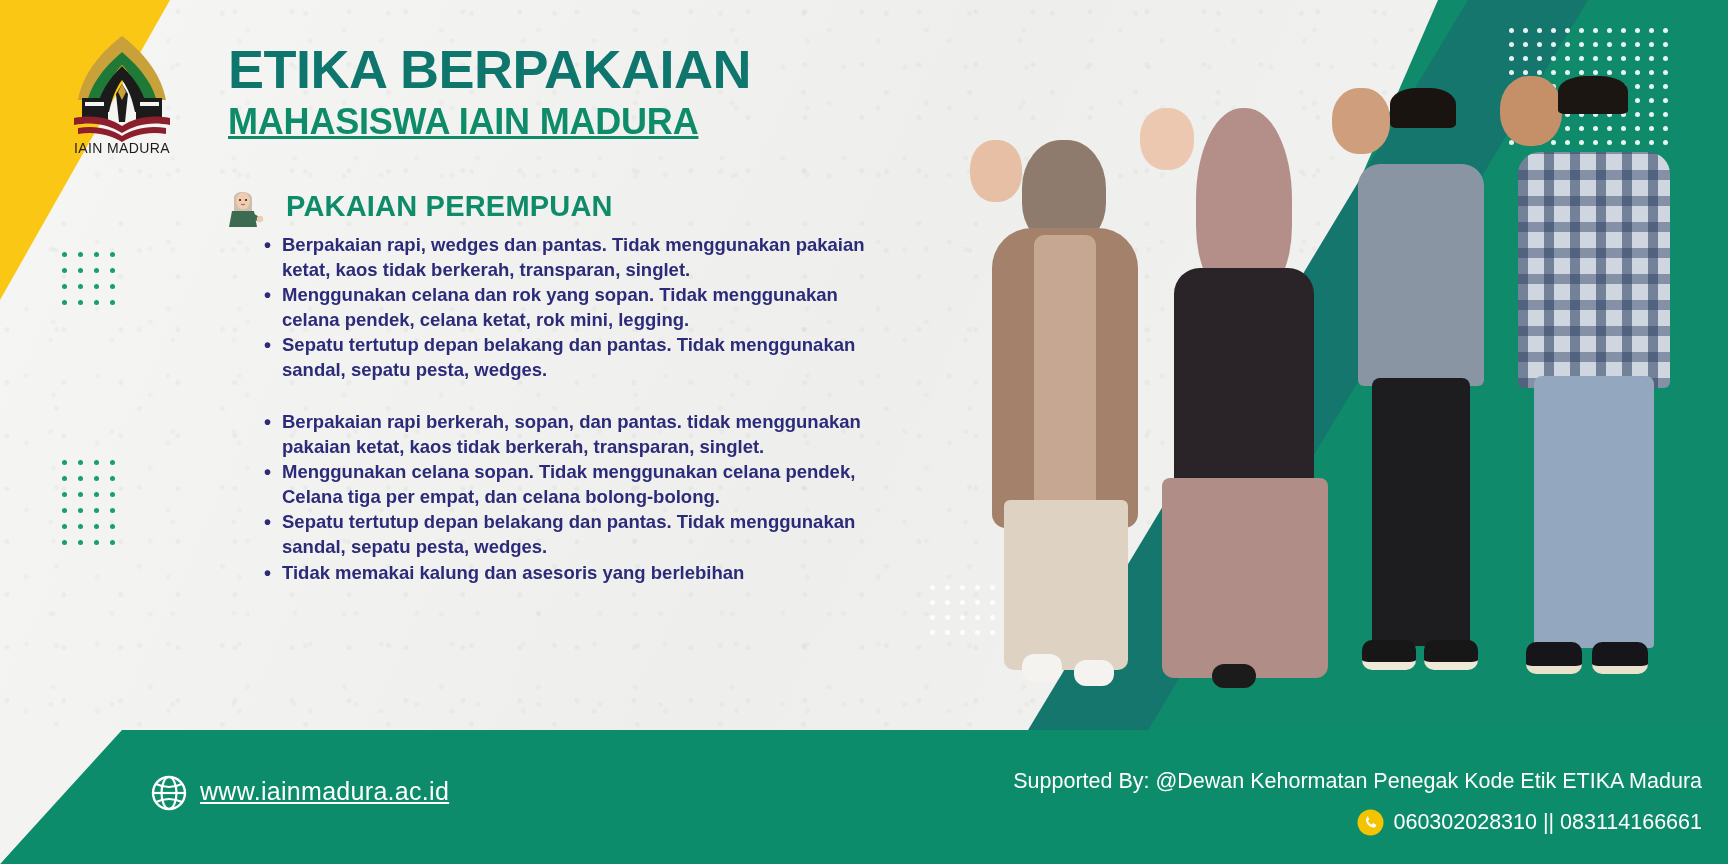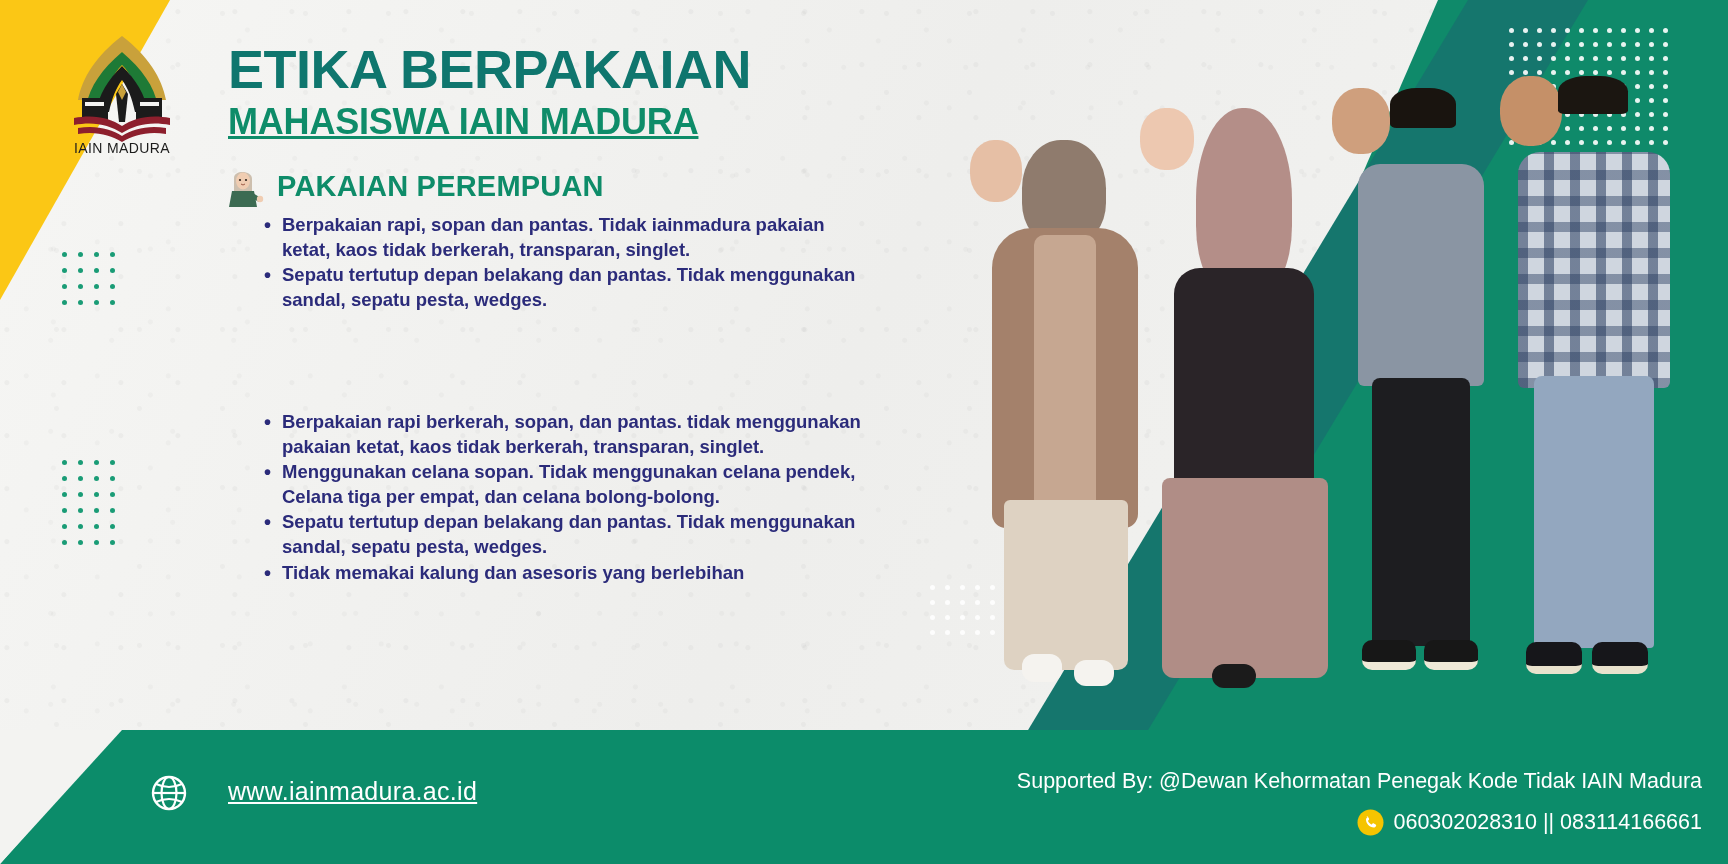--- a/index.html
+++ b/index.html
@@ -82,22 +82,23 @@
     letter-spacing:-0.5px; line-height:1;
   }
   .title-sub {
     position:absolute; left:228px; top:104px;
     font-size:36px; font-weight:bold; color:#0e8c69;
     letter-spacing:-0.2px; line-height:1;text-decoration:underline;
   }
 
   .section { position:absolute; }
   .sec-head {
-    display:flex; align-items:center; gap:13px;
+    display:flex; align-items:center; gap:22px;
     margin-bottom:6px;
+    margin-top:20px;
   }
   .sec-head h2 {
     font-size:29px; font-weight:bold; color:#0e8c69; letter-spacing:.2px;
   }
   .sec-icon { width:42px; height:42px; position:relative; flex:none; }
 
   ul.rules { list-style:none; margin:0 0 0 42px; }
   ul.rules li {
     position:relative;
     font-size:18.5px; font-weight:bold; color:#2b2b7a;
@@ -107,21 +108,21 @@
   ul.rules li::before {
     content:"•"; position:absolute; left:0; top:-1px; font-size:20px; color:#2b2b7a;
   }
 
   #sec-perempuan { left:222px; top:165px; width:680px; }
   #sec-laki { left:222px; top:410px; width:680px; }
 
   
   .f-web {
     position:absolute; left:200px; bottom:58px;
-    font-size:25px; color:#ffffff; letter-spacing:.3px;margin-left:28px;
+    font-size:25px; color:#ffffff; letter-spacing:.3px;
   }
   .globe {
     position:absolute; left:150px; bottom:52px; width:38px; height:38px;
   }
   .f-support {
     position:absolute; right:26px; bottom:70px;
     font-size:21.5px; color:#ffffff; text-align:right;
   }
   .f-phone {
     position:absolute; right:26px; bottom:28px;
@@ -433,21 +434,22 @@
           <circle cx="24" cy="15" r="1.1" fill="#30261e"></circle>
           <path d="M19 19 Q21 21 23 19" stroke="#9c5a46" stroke-width="1" fill="none"></path>
           <path d="M10 26 L32 26 L35 42 L7 42 Z" fill="#3c6b52"></path>
           <path d="M31 28 L39 33 L37 37 L30 33 Z" fill="#3c6b52"></path>
           <circle cx="38" cy="34" r="3.2" fill="#f0cdb2"></circle>
         </svg>
       </span>
       <h2>PAKAIAN PEREMPUAN</h2>
     </div>
     <ul class="rules">
-      <li>Berpakaian rapi, sopan dan pantas. Tidak iainmadura pakaian ketat, kaos tidak berkerah, transparan, singlet.</li>
+      <li>Berpakaian rapi, wedges dan pantas. Tidak menggunakan pakaian ketat, kaos tidak berkerah, transparan, singlet.</li>
+      <li>Menggunakan celana dan rok yang sopan. Tidak menggunakan celana pendek, celana ketat, rok mini, legging.</li>
       <li>Sepatu tertutup depan belakang dan pantas. Tidak menggunakan sandal, sepatu pesta, wedges.</li>
     </ul>
   </div>
 
   <div class="section" id="sec-laki">
     <ul class="rules">
       <li>Berpakaian rapi berkerah, sopan, dan pantas. tidak menggunakan pakaian ketat, kaos tidak berkerah, transparan, singlet.</li>
       <li>Menggunakan celana sopan. Tidak menggunakan celana pendek, Celana tiga per empat, dan celana bolong-bolong.</li>
       <li>Sepatu tertutup depan belakang dan pantas. Tidak menggunakan sandal, sepatu pesta, wedges.</li>
       <li>Tidak memakai kalung dan asesoris yang berlebihan</li>
@@ -461,21 +463,21 @@
     <svg width="38" height="38" viewBox="0 0 38 38">
       <circle cx="19" cy="19" r="16" fill="none" stroke="#ffffff" stroke-width="2.4"></circle>
       <ellipse cx="19" cy="19" rx="7.5" ry="16" fill="none" stroke="#ffffff" stroke-width="2.2"></ellipse>
       <line x1="3" y1="19" x2="35" y2="19" stroke="#ffffff" stroke-width="2.2"></line>
       <path d="M6 10 Q19 16 32 10" fill="none" stroke="#ffffff" stroke-width="2"></path>
       <path d="M6 28 Q19 22 32 28" fill="none" stroke="#ffffff" stroke-width="2"></path>
     </svg>
   </span>
   <a class="f-web" href="#">www.iainmadura.ac.id</a>
 
-  <div class="f-support">Supported By: @Dewan Kehormatan Penegak Kode Tidak IAIN Madura</div>
+  <div class="f-support">Supported By: @Dewan Kehormatan Penegak Kode Etik ETIKA Madura</div>
 
   <div class="f-phone">
     <span class="wa">
       <svg width="27" height="27" viewBox="0 0 27 27">
         <circle cx="13.5" cy="13.5" r="13" fill="#f5c400"></circle>
         <path d="M9.6 7.4c.5-.2 1.1 0 1.4.5l1 1.7c.3.5.2 1.1-.2 1.5l-.6.5c-.2.2-.2.4-.1.6.7 1.4 1.8 2.5 3.2 3.2.2.1.5.1.6-.1l.5-.6c.4-.4 1-.5 1.5-.2l1.7 1c.5.3.7.9.5 1.4-.4.9-1.3 1.5-2.3 1.5-4.3 0-7.8-3.5-7.8-7.8 0-1 .6-1.9 1.6-2.2z" fill="#ffffff"></path>
       </svg>
     </span>
     <span>060302028310  ||  083114166661</span>
   </div>

